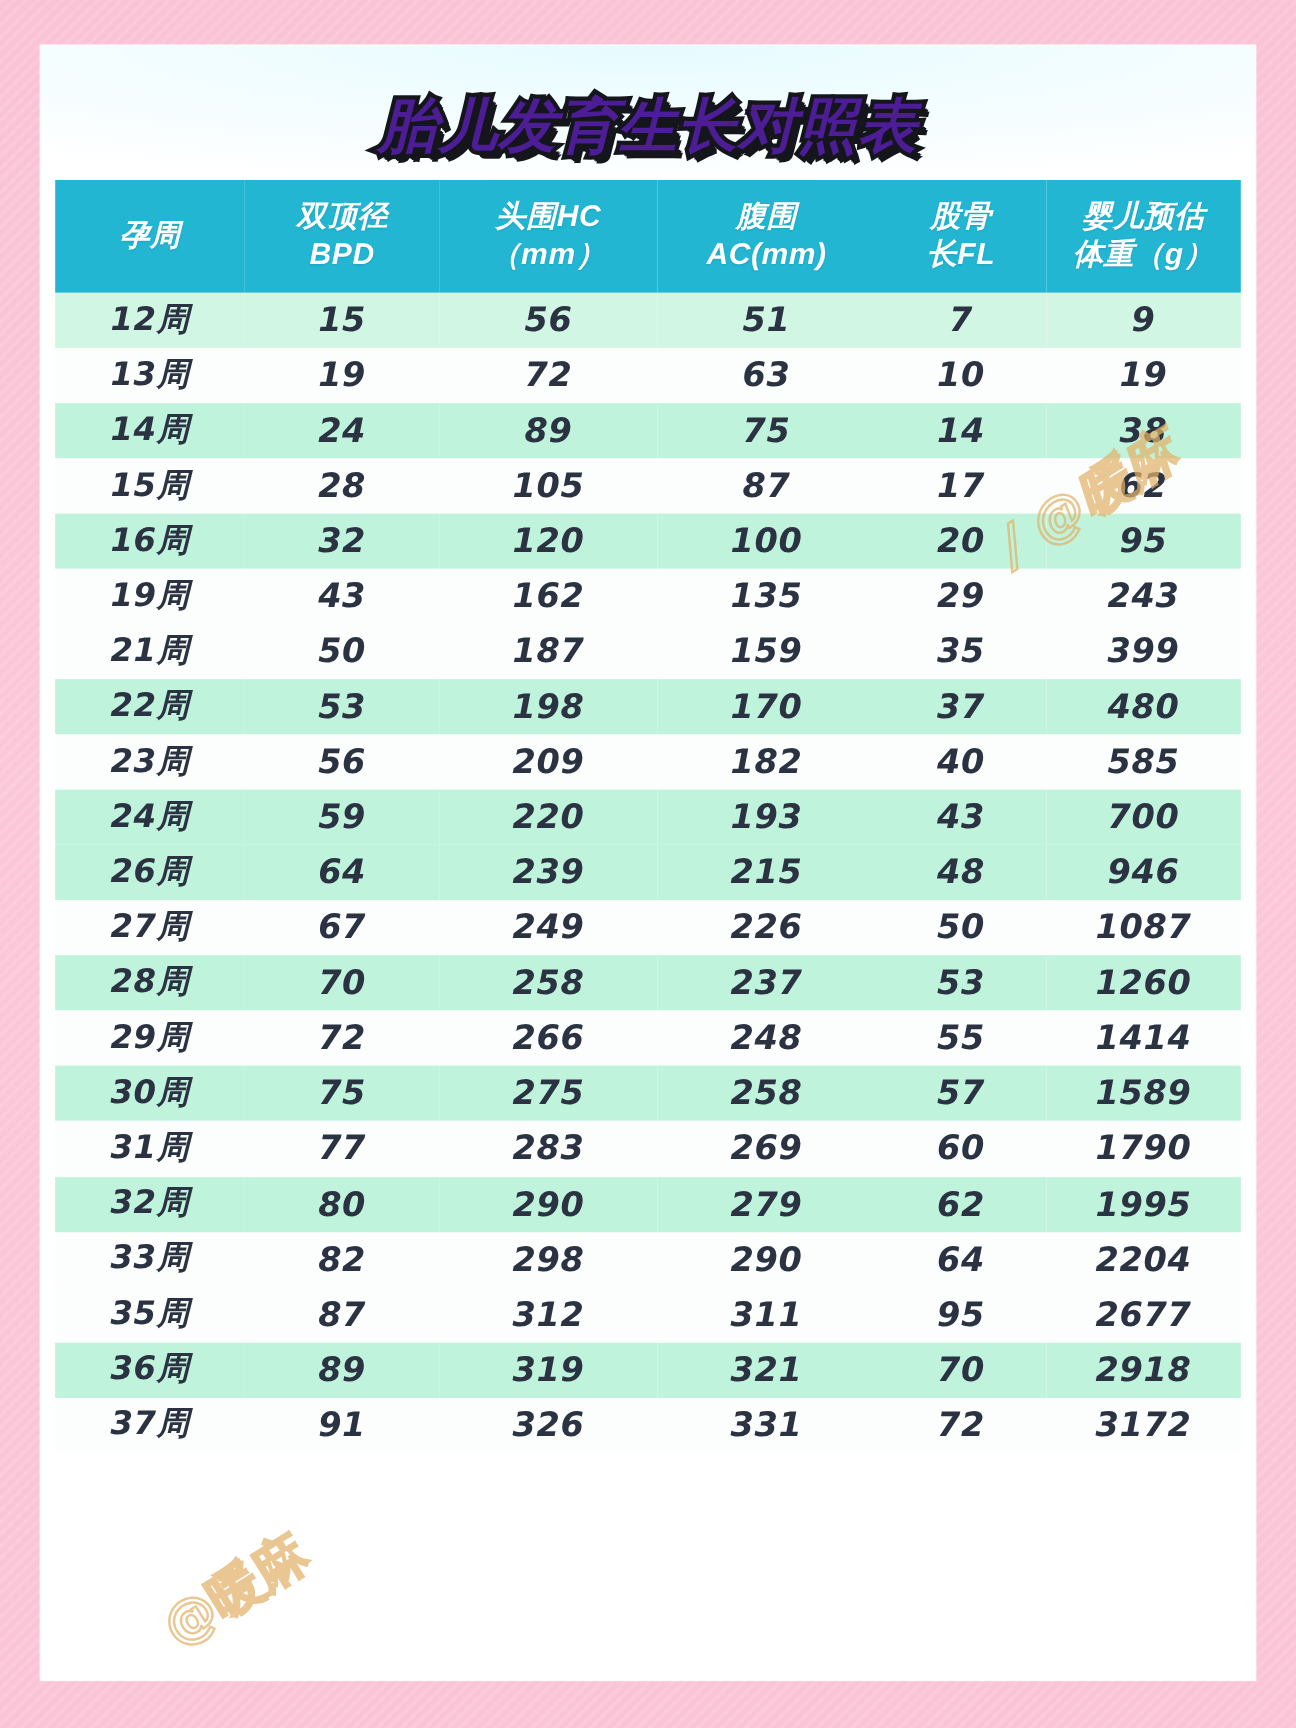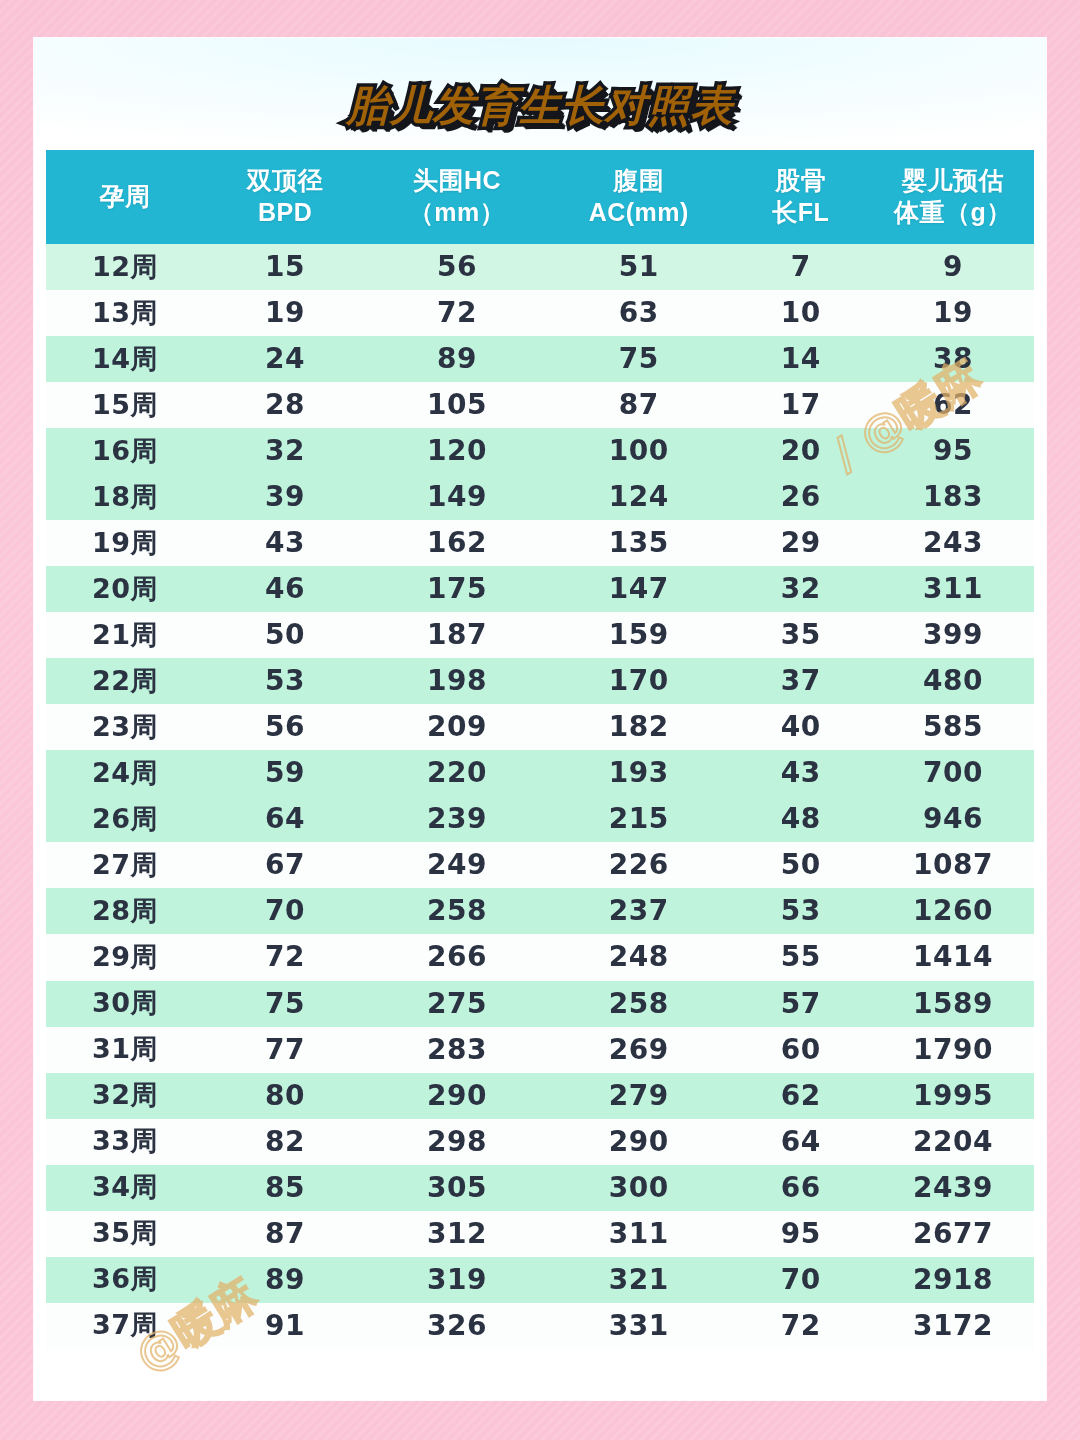--- a/index.html
+++ b/index.html
@@ -47,40 +47,41 @@
 
   
   #title-wrap{
     position:relative;
     height:112px;
     display:flex; align-items:center; justify-content:center;
     z-index:3;
   }
   #title{
     font-family:"DejaVu Sans","Liberation Sans",sans-serif;
-    font-size:42px;
+    font-size:49px;
     font-weight:900;
     font-style:italic;
     letter-spacing:1px;
-    color:#a16207;
+    color:#4c1d95;
     white-space:nowrap;
     -webkit-text-stroke:7px #14161C;
     paint-order:stroke fill;
     text-shadow:
        6px 6px 0 #14161C,
        5px 5px 0 #14161C,
        4px 4px 0 #14161C;
     margin-top: 24px;
   }
 
   
   #table-zone{
     position:relative;
     margin:0 12px;
     z-index:3;
+    font-style:italic;
   }
   table{
     width:100%;
     border-collapse:collapse;
     table-layout:fixed;
   }
   thead th{
     background:#22B6D2;
     color:#FFFFFF;
     font-size:25px;
@@ -214,44 +215,28 @@
               <td>62</td>
             </tr>
             <tr class="odd">
               <td class="wk">16周</td>
               <td>32</td>
               <td>120</td>
               <td>100</td>
               <td>20</td>
               <td>95</td>
             </tr>
-            <tr class="odd">
-              <td class="wk">18周</td>
-              <td>39</td>
-              <td>149</td>
-              <td>124</td>
-              <td>26</td>
-              <td>183</td>
-            </tr>
             <tr class="even">
               <td class="wk">19周</td>
               <td>43</td>
               <td>162</td>
               <td>135</td>
               <td>29</td>
               <td>243</td>
             </tr>
-            <tr class="odd">
-              <td class="wk">20周</td>
-              <td>46</td>
-              <td>175</td>
-              <td>147</td>
-              <td>32</td>
-              <td>311</td>
-            </tr>
             <tr class="even">
               <td class="wk">21周</td>
               <td>50</td>
               <td>187</td>
               <td>159</td>
               <td>35</td>
               <td>399</td>
             </tr>
             <tr class="odd">
               <td class="wk">22周</td>
@@ -334,28 +319,20 @@
               <td>1995</td>
             </tr>
             <tr class="even">
               <td class="wk">33周</td>
               <td>82</td>
               <td>298</td>
               <td>290</td>
               <td>64</td>
               <td>2204</td>
             </tr>
-            <tr class="odd">
-              <td class="wk">34周</td>
-              <td>85</td>
-              <td>305</td>
-              <td>300</td>
-              <td>66</td>
-              <td>2439</td>
-            </tr>
             <tr class="even">
               <td class="wk">35周</td>
               <td>87</td>
               <td>312</td>
               <td>311</td>
               <td>95</td>
               <td>2677</td>
             </tr>
             <tr class="odd">
               <td class="wk">36周</td>

